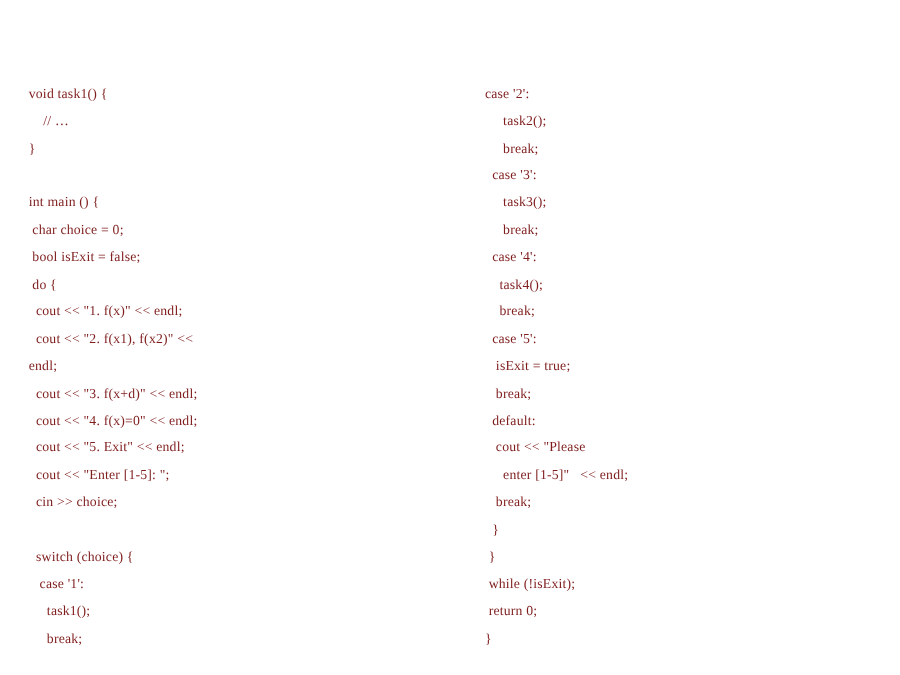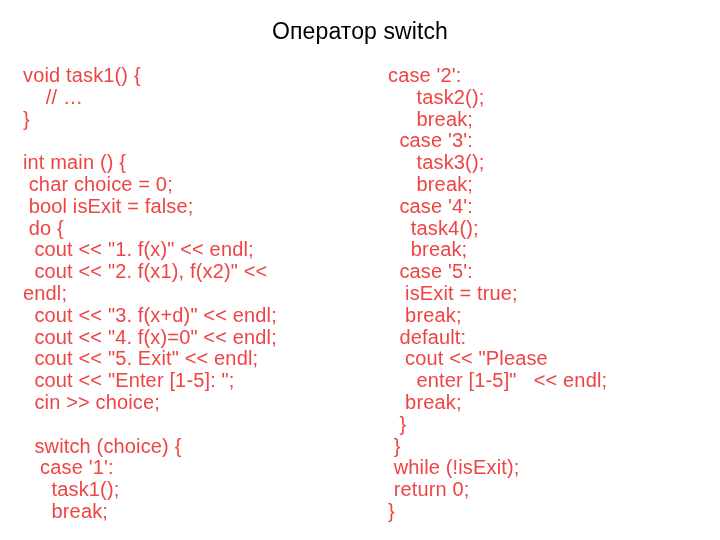--- a/index.html
+++ b/index.html
@@ -28,24 +28,24 @@
     text-align: center;
     font-family: "Liberation Sans", sans-serif;
     font-size: 23px;
     font-weight: 400;
     line-height: 28px;
     color: #000000;
     letter-spacing: 0.1px;
   }
   .code-column {
     position: absolute;
-    font-family: Liberation Sans, sans-serif;
-    font-size: 20px;
+    font-family: Liberation Serif, serif;
+    font-size: 11px;
     line-height: 21.8px;
-    color: #ef4444;
+    color: #7f1d1d;
     white-space: pre;
     letter-spacing: 0.15px;
   }
   #code-column-left {
     left: 23px;
     top: 65px;
     width: 360px;
   }
   #code-column-right {
     left: 388px;
@@ -55,19 +55,18 @@
   .code-line {
     white-space: pre;
     min-height: 21.8px;
   }
 </style>
 </head>
 <body style="background: rgb(255, 255, 255);">
 
 <div id="slide">
 
-  <div id="slide-title">Оператор switch</div>
 
   <div class="code-column" id="code-column-left"><div class="code-line">void task1() {</div><div class="code-line">    // …</div><div class="code-line">}</div><div class="code-line">&nbsp;</div><div class="code-line">int main () {</div><div class="code-line"> char choice = 0;</div><div class="code-line"> bool isExit = false;</div><div class="code-line"> do {</div><div class="code-line">  cout &lt;&lt; "1. f(x)" &lt;&lt; endl;</div><div class="code-line">  cout &lt;&lt; "2. f(x1), f(x2)" &lt;&lt;</div><div class="code-line">endl;</div><div class="code-line">  cout &lt;&lt; "3. f(x+d)" &lt;&lt; endl;</div><div class="code-line">  cout &lt;&lt; "4. f(x)=0" &lt;&lt; endl;</div><div class="code-line">  cout &lt;&lt; "5. Exit" &lt;&lt; endl;</div><div class="code-line">  cout &lt;&lt; "Enter [1-5]: ";</div><div class="code-line">  cin &gt;&gt; choice;</div><div class="code-line">&nbsp;</div><div class="code-line">  switch (choice) {</div><div class="code-line">   case '1':</div><div class="code-line">     task1();</div><div class="code-line">     break;</div></div>
 
   <div class="code-column" id="code-column-right"><div class="code-line">case '2':</div><div class="code-line">     task2();</div><div class="code-line">     break;</div><div class="code-line">  case '3':</div><div class="code-line">     task3();</div><div class="code-line">     break;</div><div class="code-line">  case '4':</div><div class="code-line">    task4();</div><div class="code-line">    break;</div><div class="code-line">  case '5':</div><div class="code-line">   isExit = true;</div><div class="code-line">   break;</div><div class="code-line">  default:</div><div class="code-line">   cout &lt;&lt; "Please</div><div class="code-line">     enter [1-5]"   &lt;&lt; endl;</div><div class="code-line">   break;</div><div class="code-line">  }</div><div class="code-line"> }</div><div class="code-line"> while (!isExit);</div><div class="code-line"> return 0;</div><div class="code-line">}</div></div>
 
 </div>
 
 </body></html>

